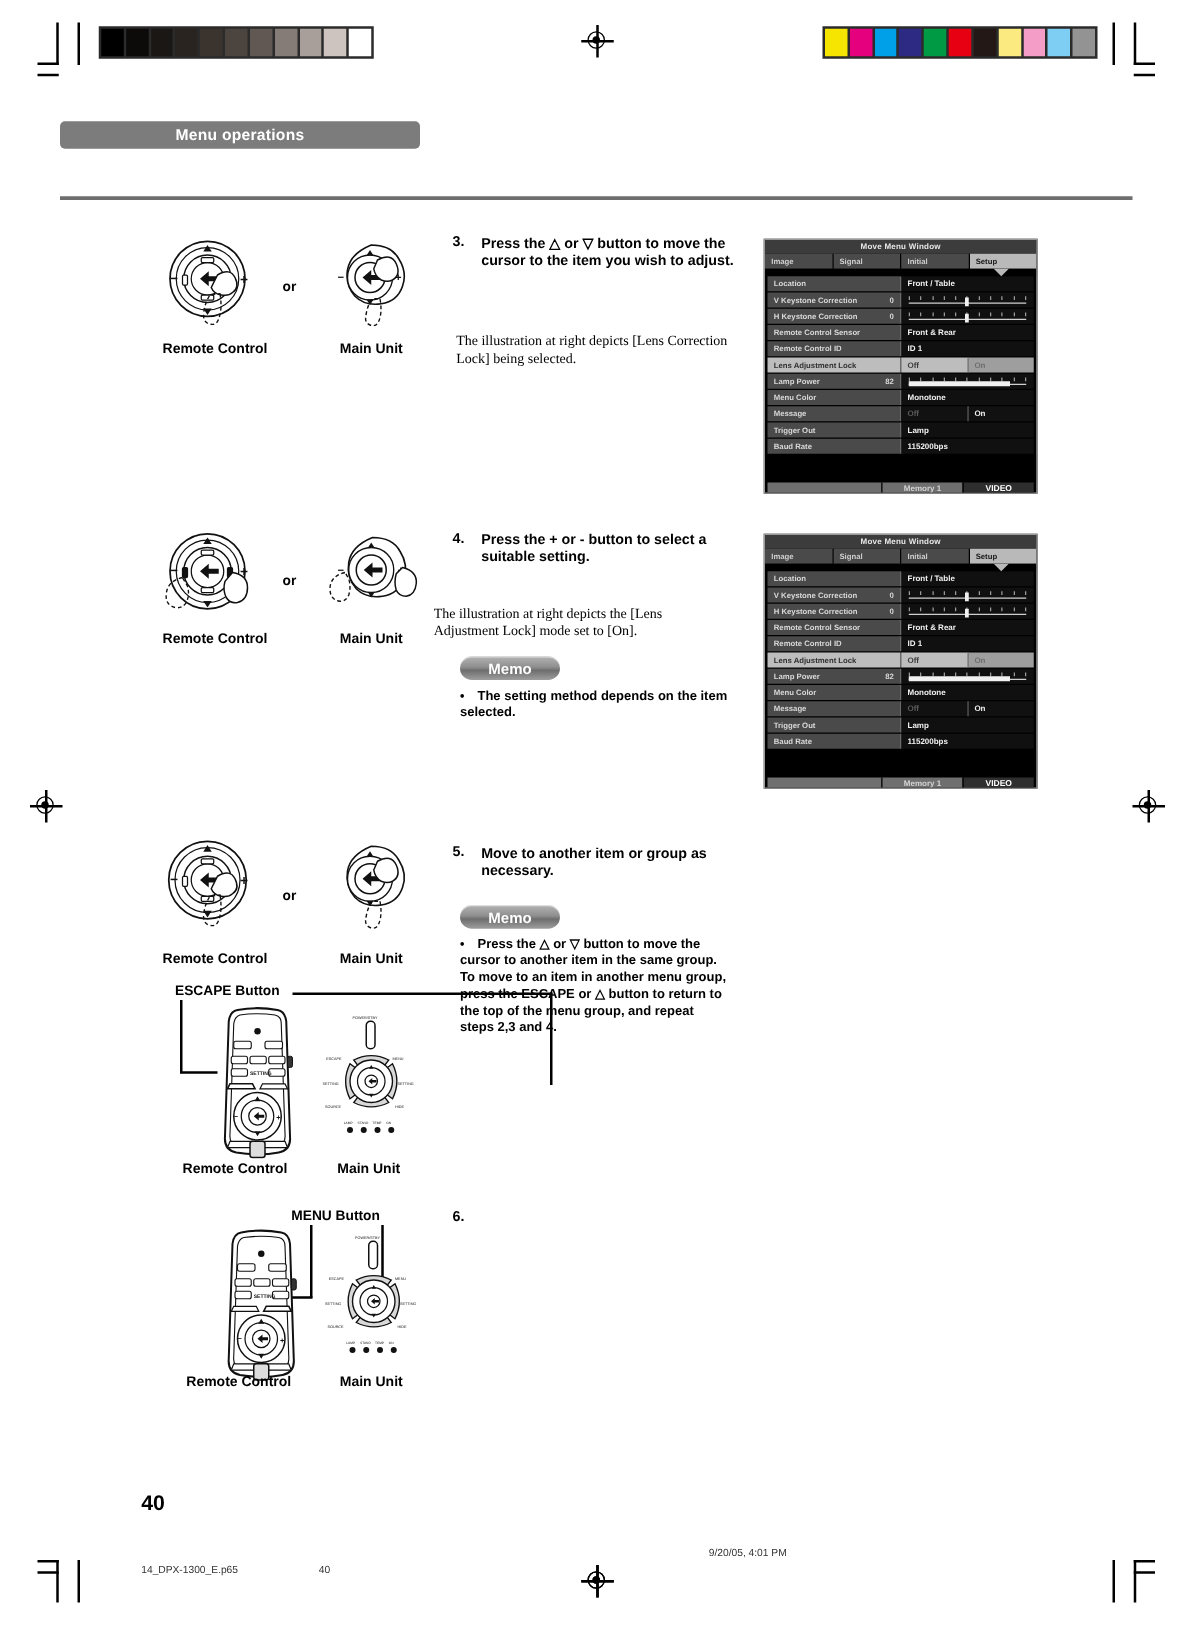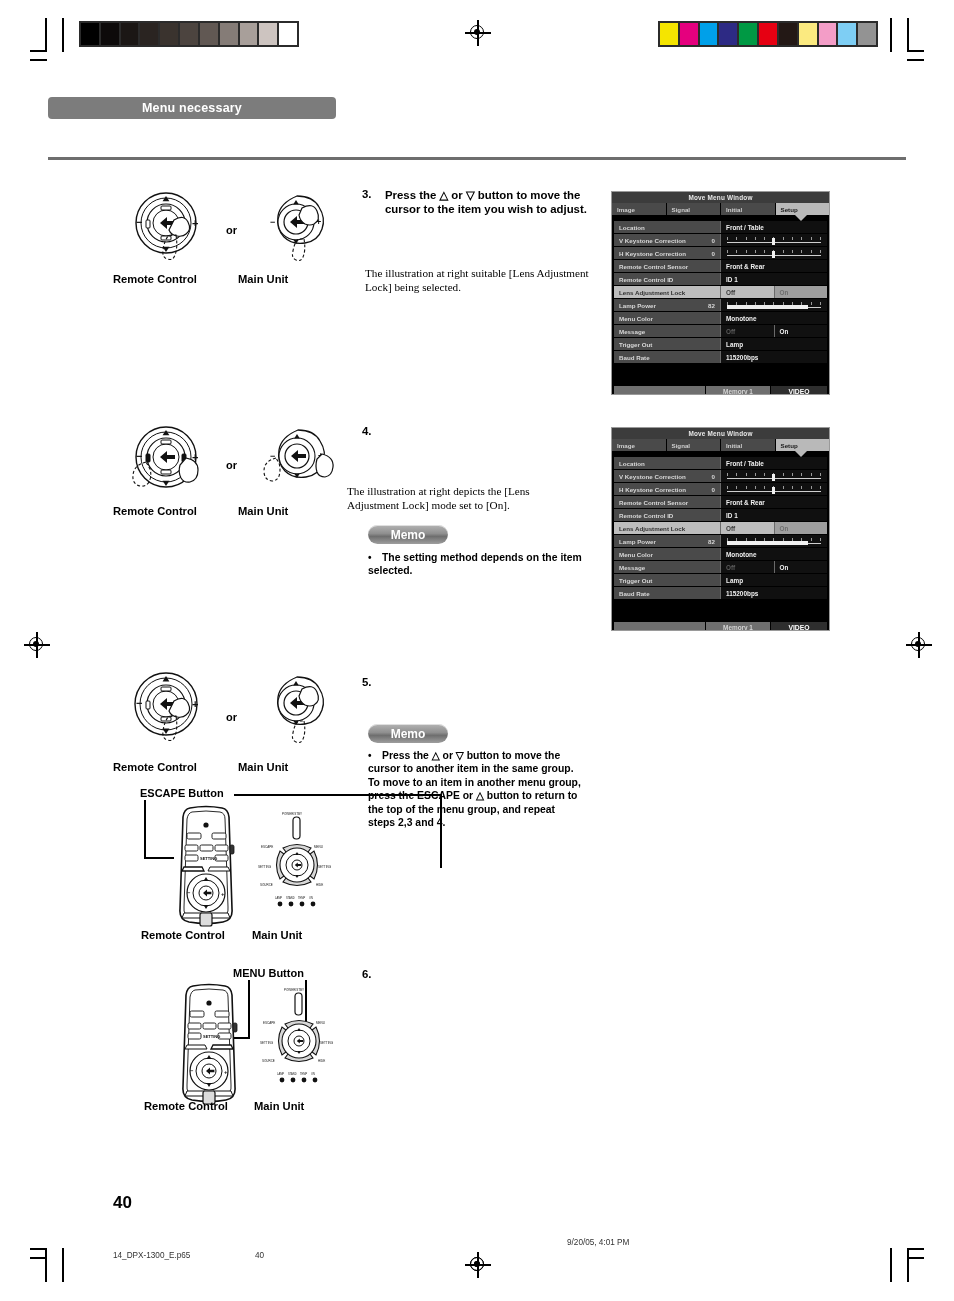--- a/index.html
+++ b/index.html
@@ -42,21 +42,21 @@
     position:absolute;width:80px;height:19px;border-radius:10px;
     background:linear-gradient(180deg,#b4b4b4 0%,#8f8f8f 45%,#6e6e6e 60%,#9e9e9e 100%);
     color:#fff;font-size:12px;font-weight:bold;
     display:flex;align-items:center;justify-content:center;
     box-shadow:inset 0 1px 0 rgba(255,255,255,.6);
   }
   .memo-list{position:absolute;width:215px;font-size:10.4px;font-weight:bold;line-height:13.4px;color:#000;}
   .memo-list .bullet{position:absolute;left:0;top:0;font-size:10px;}
   .memo-list .txt{margin-left:14px;}
 
-  .fig-label{position:absolute;font-size:11.2px;font-weight:bold;color:#000;}
+  .fig-label{position:absolute;font-size:11.2px;font-weight:bold;color:#000;text-align:center;}
   .or-label{position:absolute;font-size:11px;font-weight:bold;color:#000;}
   .call-label{position:absolute;font-size:11px;font-weight:bold;color:#000;}
 
   
   .osd{position:absolute;background:#000;border:1px solid #9a9a9a;box-sizing:border-box;
        font-family:"Liberation Sans", sans-serif;overflow:hidden;}
   .osd-title{height:11px;background:#3c3c3c;color:#e8e8e8;font-size:6.4px;font-weight:bold;
              display:flex;align-items:center;justify-content:center;letter-spacing:.2px;}
   .osd-tabs{display:flex;height:12px;}
   .osd-tab{flex:1;background:#4a4a4a;color:#cfcfcf;font-size:6.2px;font-weight:bold;
@@ -183,28 +183,28 @@
     <div class="sw" style="background: rgb(45, 42, 132);"></div>
     <div class="sw" style="background: rgb(0, 153, 68);"></div>
     <div class="sw" style="background: rgb(230, 0, 18);"></div>
     <div class="sw" style="background: rgb(35, 24, 21);"></div>
     <div class="sw" style="background: rgb(251, 234, 128);"></div>
     <div class="sw" style="background: rgb(243, 157, 199);"></div>
     <div class="sw" style="background: rgb(126, 206, 244);"></div>
     <div class="sw" style="background: rgb(147, 147, 147);"></div>
   </div>
 
-<div class="sec-title">Menu necessary</div>
+<div class="sec-title">Menu operations</div>
 <div class="rule"></div>
 
 <div class="step" style="left:362px;top:188px;">
   <span class="num">3.</span>
   <div class="body">Press the △ or ▽ button to move the cursor to the item you wish to adjust.</div>
 </div>
-<div class="caption" style="left:365px;top:266px;">The illustration at right suitable [Lens Adjustment Lock] being selected.</div>
+<div class="caption" style="left:365px;top:266px;">The illustration at right depicts [Lens Correction Lock] being selected.</div>
 
 <svg class="abs" style="left:124px;top:190px;" width="96" height="72" viewBox="0 0 96 72">
   <circle cx="42" cy="33" r="30" fill="#fff" stroke="#111" stroke-width="1.4"></circle>
   <circle cx="42" cy="33" r="25" fill="#fff" stroke="#111" stroke-width="1"></circle>
   <circle cx="42" cy="33" r="19" fill="#fff" stroke="#111" stroke-width="1.2"></circle>
   <circle cx="42" cy="33" r="13" fill="#fff" stroke="#111" stroke-width="1"></circle>
   <path d="M36 33 l7 -6 v4 h8 v4 h-8 v4 z" fill="#111"></path>
   <rect x="37" y="16" width="10" height="4" rx="1" fill="#fff" stroke="#111" stroke-width="1"></rect>
   <rect x="37" y="46" width="10" height="4" rx="1" fill="#fff" stroke="#111" stroke-width="1"></rect>
   <rect x="22" y="30" width="4" height="8" rx="1" fill="#fff" stroke="#111" stroke-width="1"></rect>
@@ -346,20 +346,21 @@
   <div class="osd-blank"></div>
   <div class="osd-foot">
     <div class="fsp"></div>
     <div class="mem">Memory 1</div>
     <div class="src">VIDEO</div>
   </div>
 </div>
 
 <div class="step" style="left:362px;top:425px;">
   <span class="num">4.</span>
+  <div class="body">Press the + or - button to select a suitable setting.</div>
 </div>
 <div class="caption" style="left:347px;top:484px;">The illustration at right depicts the  [Lens Adjustment Lock] mode set to [On].</div>
 <div class="memo" style="left:368px;top:525px;">Memo</div>
 <div class="memo-list" style="left:368px;top:551px;">
   <span class="bullet">•</span>
   <span class="txt">The setting method depends on the item selected.</span>
 </div>
 
 <svg class="abs" style="left:124px;top:424px;" width="96" height="74" viewBox="0 0 96 74">
   <circle cx="42" cy="33" r="30" fill="#fff" stroke="#111" stroke-width="1.4"></circle>
@@ -508,20 +509,21 @@
   <div class="osd-blank"></div>
   <div class="osd-foot">
     <div class="fsp"></div>
     <div class="mem">Memory 1</div>
     <div class="src">VIDEO</div>
   </div>
 </div>
 
 <div class="step" style="left:362px;top:676px;">
   <span class="num">5.</span>
+  <div class="body">Move to another item or group as necessary.</div>
 </div>
 <div class="memo" style="left:368px;top:724px;">Memo</div>
 <div class="memo-list" style="left:368px;top:749px;">
   <span class="bullet">•</span>
   <span class="txt" style="white-space:pre-line;">Press the △ or ▽ button to move the cursor to another item in the same group.
 To move to an item in another menu group, press the ESCAPE or △ button to return to the top of the menu group, and repeat steps 2,3 and 4.</span>
 </div>
 
 <svg class="abs" style="left:124px;top:670px;" width="96" height="76" viewBox="0 0 96 76">
   <circle cx="42" cy="34" r="31" fill="#fff" stroke="#111" stroke-width="1.4"></circle>

